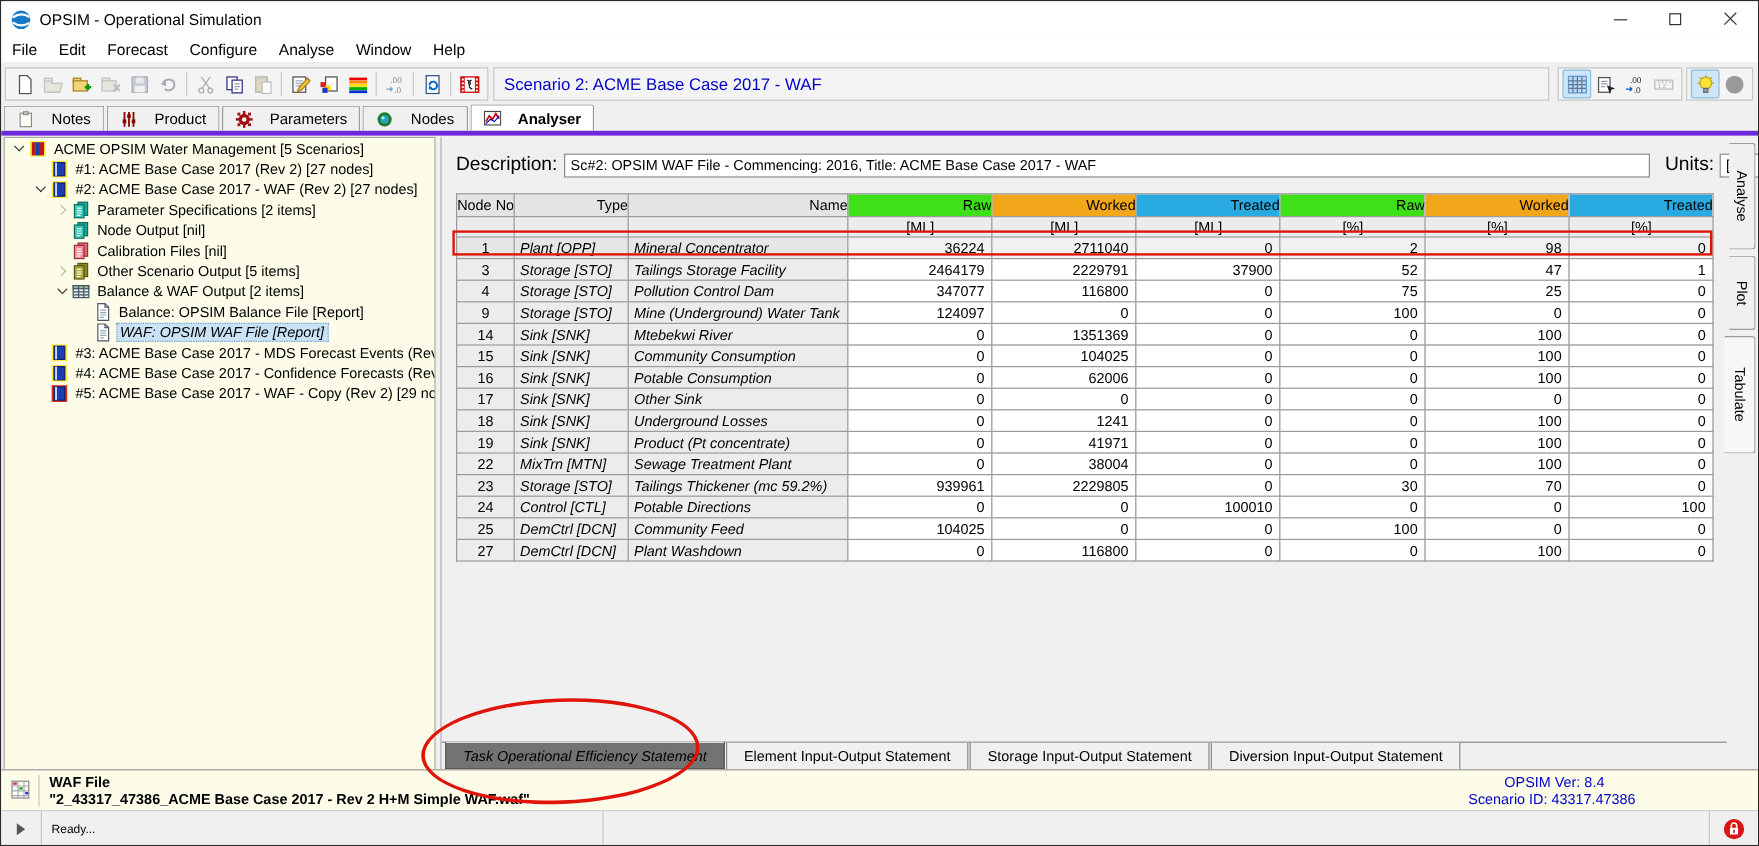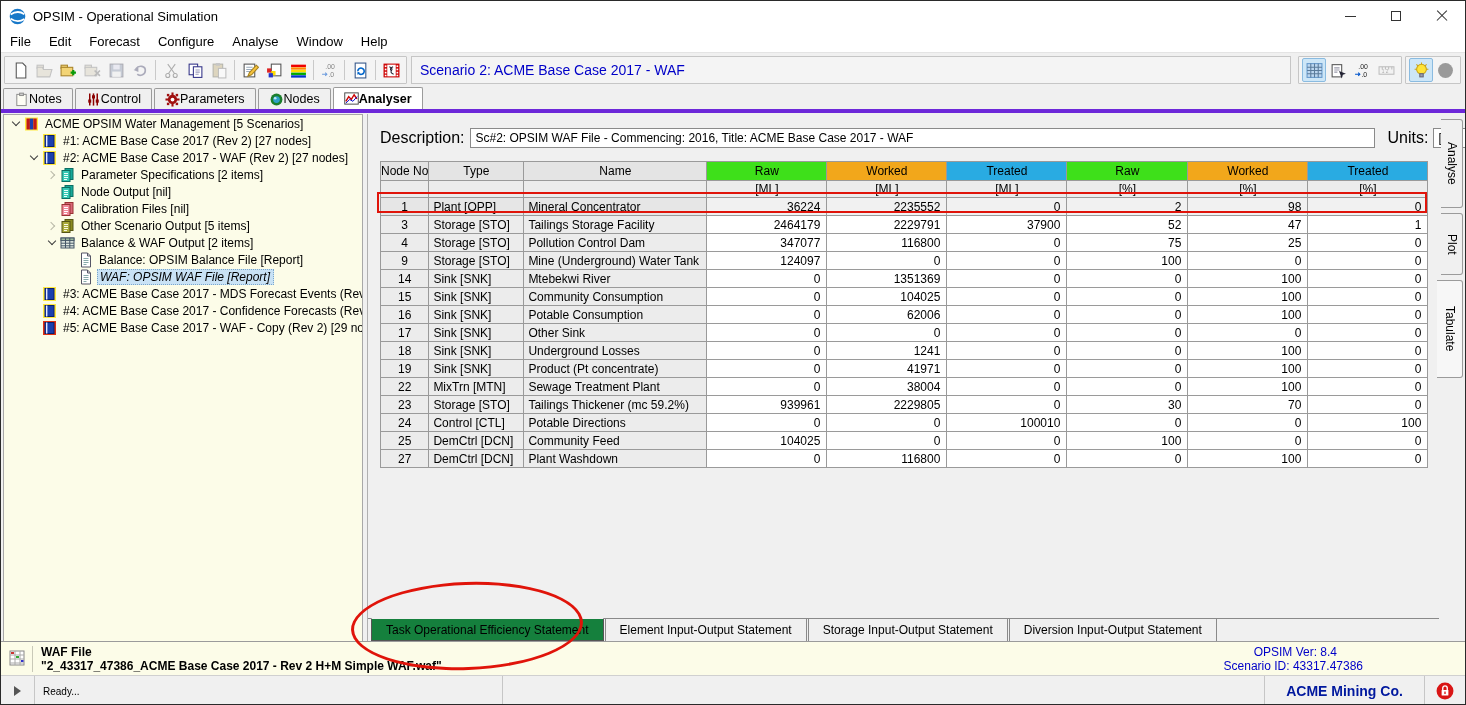--- a/index.html
+++ b/index.html
@@ -27,21 +27,21 @@
   #toolbar { position:absolute; left:0; top:52px; width:100%; height:34px; background:#F0F0F0; display:flex; align-items:center; }
   .tbgroup { display:flex; align-items:center; height:28px; border:1px solid #C6C6C6; background:#F4F4F4; border-radius:1px; margin-left:3px; padding:0 3px; }
   .tbbtn { width:24px; height:24px; display:flex; align-items:center; justify-content:center; border-radius:2px; }
   .tbbtn.active { background:#CDE6F7; border:1px solid #8ABBE0; }
   .tbbtn svg { width:17px; height:17px; }
   .tbsep { width:1px; height:20px; background:#C9C9C9; margin:0 3px; }
   #scenario-box { flex:1; height:28px; margin-left:4px; margin-right:4px; border:1px solid #C6C6C6; background:#F4F4F4; display:flex; align-items:center; }
   #scenario-label { color:#0000C8; font-size:14px; padding-left:8px; }
   
   #maintabs { position:absolute; left:0; top:86px; width:100%; height:22px; display:flex; align-items:flex-end; background:#F0F0F0; }
-  .maintab { display:flex; align-items:center; gap:0; height:21px; padding:0 10px; border:1px solid #9B9B9B; border-bottom:none; border-radius:2px 2px 0 0; background:#F0F0F0; margin-left:2px; font-size:12.5px; }
+  .maintab { display:flex; align-items:center; gap:14px; height:21px; padding:0 10px; border:1px solid #9B9B9B; border-bottom:none; border-radius:2px 2px 0 0; background:#F0F0F0; margin-left:2px; font-size:12.5px; }
   .maintab.active { background:#FFFFFF; height:22px; font-weight:bold; }
   .maintab svg { width:15px; height:15px; }
   
   #workspace { position:absolute; left:0; top:108px; width:100%; height:532px; border-top:4px solid #6d28d9; background:#F0F0F0; }
   
   #treepanel { position:absolute; left:2px; top:1px; width:360px; height:530px; background:#FCFCE8; border:1px solid #A8A8A8; overflow:hidden; }
   .tree-item { display:flex; align-items:center; height:17px; white-space:nowrap; cursor:default; }
   .tree-item .lbl { padding:0 3px 0 2px; font-size:12px; }
   .tree-item.selected .lbl { background:#C9E2F5; border:1px dotted #7AA7CC;font-style:italic; }
   .expander { width:15px; display:flex; align-items:center; justify-content:center; flex:none; }
@@ -56,32 +56,32 @@
   
   #mainpanel { position:absolute; left:366px; top:1px; width:1071px; height:530px; background:#F0F0F0; border-left:1px solid #B0B0B0; }
   #desc-row { position:absolute; left:12px; top:14px; display:flex; align-items:center; }
   #desc-row label { font-size:16px; }
   #description-input { width:905px; height:20px; margin-left:6px; border:1px solid #8a8a8a; background:#fff; font-family:"Liberation Sans",sans-serif; font-size:12px; padding:0 4px; }
   #units-label { margin-left:12px; }
   #units-input { width:52px; height:20px; margin-left:5px; border:1px solid #8a8a8a; background:#fff; font-family:"Liberation Sans",sans-serif; font-size:12px; padding:0 4px; }
   
   #datatable { position:absolute; left:12px; top:47px; border-collapse:collapse; table-layout:fixed; }
   #datatable td, #datatable th { border:1px solid #9A9A9A; font-size:12px; font-weight:normal; overflow:hidden; white-space:nowrap; }
-  #datatable th { height:19px; background:#E4E4E4; text-align:center; }
+  #datatable th { height:19px; background:#E4E4E4; text-align:right; }
   #datatable .unitsrow td { height:17px; background:#ECECEC; text-align:center; }
   #datatable .datarow td { height:18px; background:#fff; text-align:right; padding-right:6px; }
   #datatable .datarow td.c0 { background:#ECECEC; text-align:center; padding-right:0; }
-  #datatable .datarow td.c1, #datatable .datarow td.c2 { background:#ECECEC; text-align:left; padding-left:4px; padding-right:2px; }
+  #datatable .datarow td.c1, #datatable .datarow td.c2 { background:#ECECEC; text-align:left; padding-left:4px; padding-right:2px;font-style:italic; }
   #datatable .datarow.sel td { background:#F1F1F1; }
   #datatable .datarow.sel td.c0, #datatable .datarow.sel td.c1, #datatable .datarow.sel td.c2 { background:#E6E6E6; }
   
   #bottomline { position:absolute; left:0px; top:504px; width:1071px; border-top:1px solid #8a8a8a; }
   #bottomtabs { position:absolute; left:3px; top:505px; display:flex; }
   .bottomtab { height:23px; padding:0 14px; display:flex; align-items:center; background:#F0F0F0; border:1px solid #8a8a8a; border-top:none; font-size:12px; margin-right:1px; }
-  .bottomtab.active { border:1px solid #555; border-top:1px solid #f0f0f0; margin-top:-1px; background:#15803d; }
+  .bottomtab.active { border:1px solid #555; border-top:1px solid #f0f0f0; margin-top:-1px; background:#737373;font-style:italic; }
   
   #sidetabs { position:absolute; right:0px; top:6px; width:29px; }
   .sidetab { writing-mode:vertical-rl; text-orientation:sideways; display:flex; align-items:center; justify-content:center; width:22px; margin-left:5px; background:#F0F0F0; border:1px solid #9B9B9B; border-left:none; border-radius:0 3px 3px 0; font-size:12px; padding:8px 0; margin-bottom:5px; }
   .sidetab.active { width:26px; margin-left:1px; background:#F7F7F7; font-weight:normal; }
   
   #filestrip { position:absolute; left:0; top:640px; width:100%; height:34px; background:#FCFCE8; border-top:1px solid #9B9B9B; }
   #filestrip .fs-icon { position:absolute; left:8px; top:8px; width:16px; height:16px; }
   #filestrip .fs-sep { position:absolute; left:31px; top:4px; width:1px; height:26px; background:#C9C9B8; }
   #filestrip .fs-line1 { position:absolute; left:40px; top:3px; font-weight:bold; font-size:12px; }
   #filestrip .fs-line2 { position:absolute; left:40px; top:17px; font-weight:bold; font-size:12px; }
@@ -339,21 +339,21 @@
             <line x1="4" y1="1.5" x2="4" y2="14.5"></line>
             <line x1="8" y1="1.5" x2="8" y2="14.5"></line>
             <line x1="12" y1="1.5" x2="12" y2="14.5"></line>
           </g>
           <g fill="#8B0000">
             <rect x="2.4" y="8" width="3.2" height="3.4"></rect>
             <rect x="6.4" y="3.5" width="3.2" height="3.4"></rect>
             <rect x="10.4" y="8" width="3.2" height="3.4"></rect>
           </g>
         </svg>
-        <span>Control</span>
+        <span>Product</span>
       </div>
       <div class="maintab">
         <svg viewBox="0 0 16 16">
           <g fill="#A01010">
             <circle cx="8" cy="8" r="5"></circle>
             <rect x="6.9" y="0.5" width="2.2" height="3"></rect>
             <rect x="6.9" y="12.5" width="2.2" height="3"></rect>
             <rect x="0.5" y="6.9" width="3" height="2.2"></rect>
             <rect x="12.5" y="6.9" width="3" height="2.2"></rect>
             <rect x="2" y="2" width="2.6" height="2.6"></rect>
@@ -565,21 +565,21 @@
               <td>[%]</td>
               <td>[%]</td>
             </tr>
           </thead>
         <tbody id="dt-body">
             <tr class="datarow sel">
               <td class="c0">1</td>
               <td class="c1">Plant [OPP]</td>
               <td class="c2">Mineral Concentrator</td>
               <td class="c3">36224</td>
-              <td class="c4">2235552</td>
+              <td class="c4">2711040</td>
               <td class="c5">0</td>
               <td class="c6">2</td>
               <td class="c7">98</td>
               <td class="c8">0</td>
             </tr>
             <tr class="datarow">
               <td class="c0">3</td>
               <td class="c1">Storage [STO]</td>
               <td class="c2">Tailings Storage Facility</td>
               <td class="c3">2464179</td>
@@ -765,21 +765,20 @@
     <div class="fs-right1">OPSIM Ver: 8.4</div>
     <div class="fs-right2">Scenario ID: 43317.47386</div>
   </div>
 
   <div id="statusbar">
     <div class="sb-cell" id="sb-play">
         <div class="play-tri"></div>
       </div>
     <div class="sb-cell" id="sb-ready">Ready...</div>
     <div id="sb-fill"></div>
-    <div class="sb-cell" id="sb-company">ACME Mining Co.</div>
     <div class="sb-cell" id="sb-lock">
       <svg width="18" height="18" viewBox="0 0 16 16">
         <circle cx="8" cy="8" r="7.5" fill="#D91515"></circle>
         <rect x="5" y="7" width="6" height="5" rx="0.5" fill="#fff"></rect>
         <path d="M6 7 v-1.6 a2 2 0 0 1 4 0 V7" fill="none" stroke="#fff" stroke-width="1.2"></path>
         <rect x="7.4" y="8.5" width="1.2" height="2.2" fill="#D91515"></rect>
       </svg>
     </div>
   </div>
 

